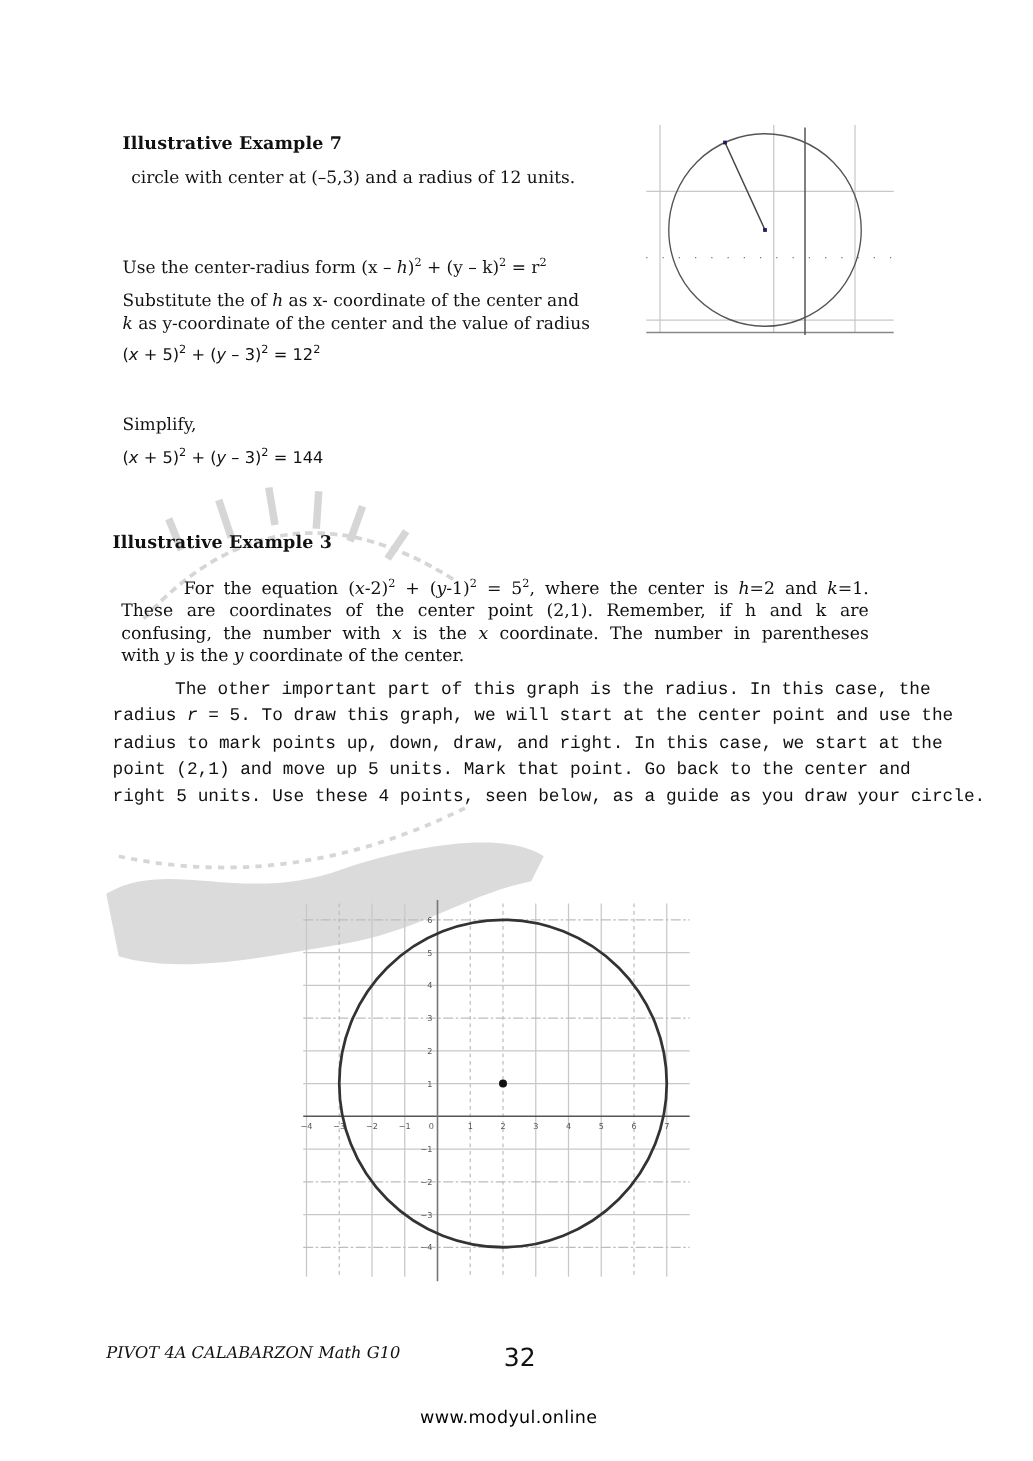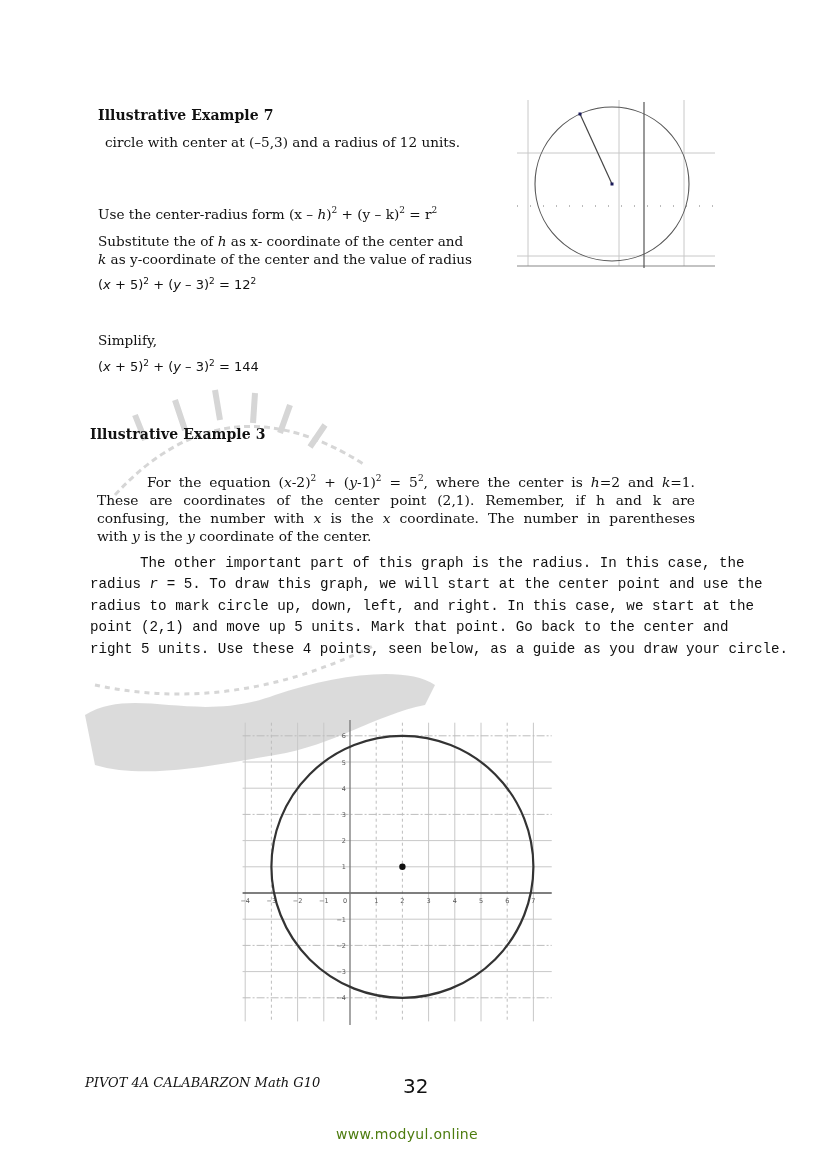--- a/index.html
+++ b/index.html
@@ -7,24 +7,24 @@
   .abs { position:absolute; }
   .h { font-family:"DejaVu Serif", serif; font-weight:bold; font-size:14px; letter-spacing:0.1px; }
   .t { font-family:"DejaVu Serif", serif; font-size:13.6px; line-height:18px; white-space:nowrap; }
   .t2 { font-family:Liberation Mono, monospace; font-size:14.2px; line-height:21.4px; text-align:justify; }
   .t3 { font-family:"DejaVu Serif", serif; font-size:13.8px; line-height:18px; text-align:justify; }
   sup { font-size:9px; vertical-align:super; line-height:0; }
   i { font-style:italic; }
   .eq { font-family:"DejaVu Sans", sans-serif; font-size:13px; }
   .justify-line { display:block; text-align:justify; text-align-last:justify; white-space:nowrap; }
   .last-line { display:block; text-align:left; white-space:nowrap; }
-  .indent { padding-left:50px;margin-top:11px; }
+  .indent { padding-left:50px; }
   .footer-left { font-family:"DejaVu Serif", serif; font-style:italic; font-size:13px; }
   .page-num { font-family:"DejaVu Sans", sans-serif; font-size:20px; }
-  .site { font-family:"DejaVu Sans", sans-serif; font-size:14px; color:#4d7c0f; letter-spacing:0.3px;text-align:center; }
+  .site { font-family:"DejaVu Sans", sans-serif; font-size:14px; color:#000000; letter-spacing:0.3px;text-align:center; }
   svg text { font-family:"DejaVu Sans", sans-serif; }
 </style>
 </head>
 <body>
 
 <svg class="abs" style="left:75px;top:385px;" width="380" height="400" viewBox="0 0 380 400">
   <g fill="none" stroke="#cfcfcf" stroke-width="3" opacity="0.85">
     <path d="M40,110 Q150,-10 290,80" stroke-dasharray="6 4"></path>
     <path d="M20,300 Q160,330 300,260" stroke-dasharray="5 5"></path>
     <path d="M60,30 L70,55 M100,15 L110,45 M140,5 L145,35 M180,8 L178,38 M215,20 L205,48 M250,40 L235,62" stroke-width="6"></path>
@@ -81,21 +81,21 @@
 <div class="abs t3" style="left:97px;top:462px;width:598px;">
   <span class="justify-line indent"><span>For the equation (</span><i>x</i><span>-2)</span><sup>2</sup><span> + (</span><i>y</i><span>-1)</span><sup>2</sup><span> = 5</span><sup>2</sup><span>, where the center is </span><i>h</i><span>=2 and </span><i>k</i><span>=1.</span></span>
   <span class="justify-line">These are coordinates of the center point (2,1). Remember, if h  and  k are</span>
   <span class="justify-line"><span>confusing, the  number  with </span><i>x</i><span> is the </span><i>x</i><span> coordinate. The number in parentheses</span></span>
   <span class="last-line"><span>with </span><i>y</i><span> is the </span><i>y</i><span> coordinate of  the center.</span></span>
 </div>
 
 <div class="abs t2" style="left:90px;top:542px;width:607px;">
   <span class="justify-line indent">The other important part of this graph is the radius. In this case, the</span>
   <span class="justify-line"><span>radius </span><i>r</i><span> = 5. To draw this graph, we will start at the center point and use the</span></span>
-  <span class="justify-line">radius to mark circle up, down, left, and right. In this case, we start at the</span>
+  <span class="justify-line">radius to mark points up, down, draw, and right. In this case, we start at the</span>
   <span class="justify-line">point (2,1) and move up 5 units. Mark that point. Go back to the center and</span>
   <span class="last-line">right 5 units. Use these 4 points, seen below, as a guide as you draw your circle.</span>
 </div>
 
 <svg class="abs" id="main-graph" style="left:240px;top:720px;" width="316" height="305" viewBox="0 0 316 305">
   <g id="grid-layer">
       <line x1="5.200000000000003" y1="2.700000000000017" x2="5.200000000000003" y2="301.38" stroke="#c8c8c8" stroke-width="1" stroke-dasharray="none"></line>
       <line x1="31.400000000000006" y1="2.700000000000017" x2="31.400000000000006" y2="301.38" stroke="#bdbdbd" stroke-width="1" stroke-dasharray="3 3"></line>
       <line x1="57.6" y1="2.700000000000017" x2="57.6" y2="301.38" stroke="#c8c8c8" stroke-width="1" stroke-dasharray="none"></line>
       <line x1="83.8" y1="2.700000000000017" x2="83.8" y2="301.38" stroke="#c8c8c8" stroke-width="1" stroke-dasharray="none"></line>

